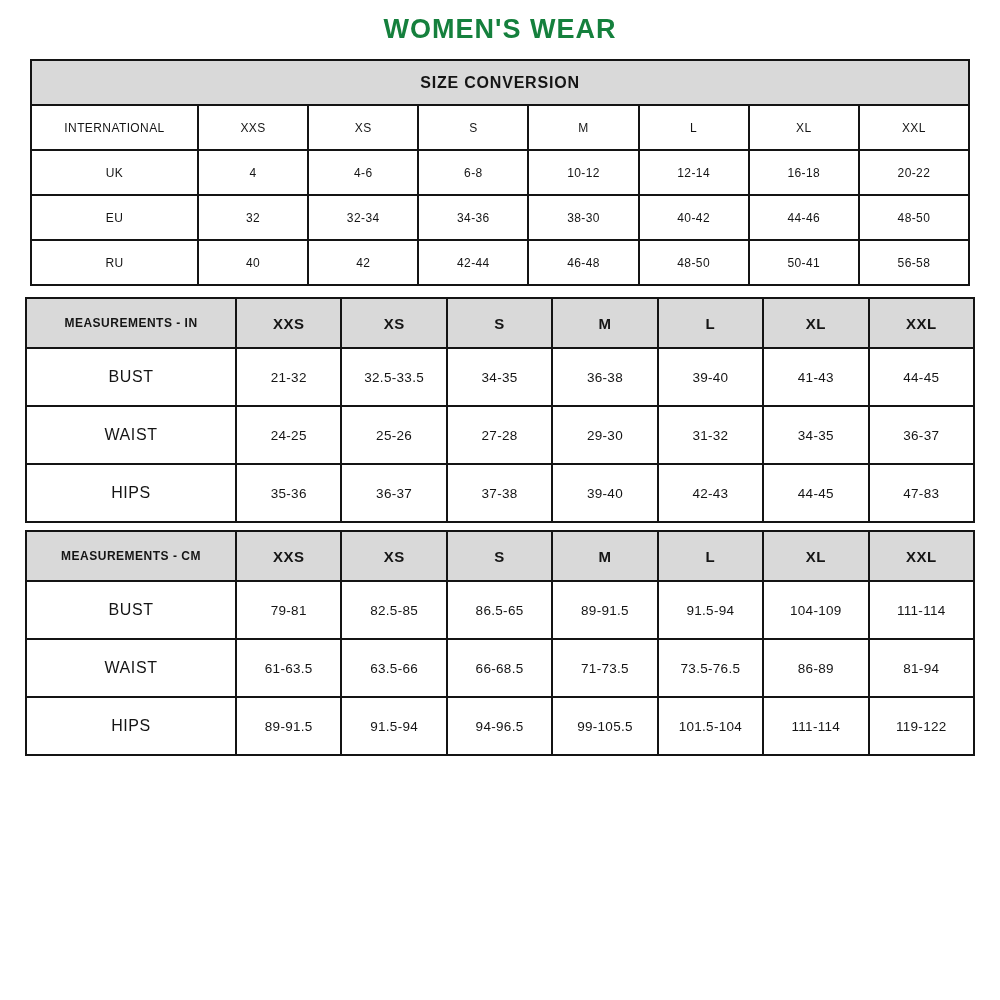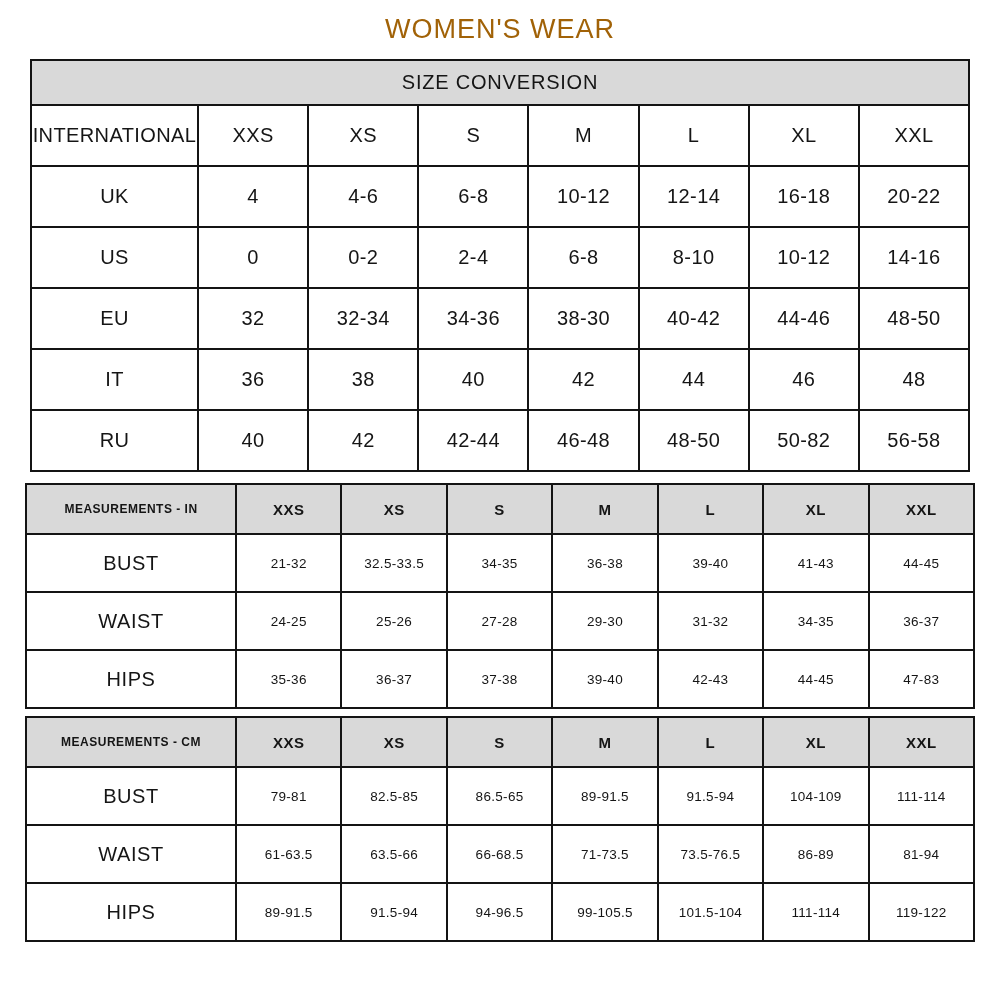--- a/index.html
+++ b/index.html
@@ -7,57 +7,57 @@
   body {
     font-family: "Liberation Sans", sans-serif;
     color: #151515;
     height: 1000px;
     overflow: hidden;
   }
   .page { padding-top: 14px; }
   .title {
     text-align: center;
     font-size: 27px;
-    font-weight: normal;
+    font-weight: bold;
     letter-spacing: 1px;
     margin-bottom: 14px;
-    color: #a16207;
+    color: #15803d;
   }
   table { border-collapse: collapse; table-layout: fixed; }
   td {
     border: 2px solid #141414;
     text-align: center;
     vertical-align: middle;
     overflow: hidden;
     white-space: nowrap;
   }
   
   .t1 { width: 940px; margin: 0 auto; }
   .t1 col.c0 { width: 167px; }
-  .t1 td { height: 61px; font-size: 20px; letter-spacing: .4px; }
+  .t1 td { height: 45px; font-size: 12px; letter-spacing: .4px; }
   .t1 td.cap {
     height: 45px;
     background: #d9d9d9;
-    font-weight: normal;
-    font-size: 20px;
+    font-weight: bold;
+    font-size: 16px;
     letter-spacing: .8px;
   }
   
   .tm { width: 950px; margin: 11px auto 0; }
   .tm col.c0 { width: 210px; }
   .tm td { height: 58px; font-size: 13.5px; letter-spacing: .3px; }
   .tm tr.hdr td {
     height: 50px;
     background: #d9d9d9;
     font-weight: bold;
     font-size: 15px;
     letter-spacing: .5px;
   }
   .tm tr.hdr td.ttl { font-size: 12px; }
-  .tm td.lbl { font-size: 20px; letter-spacing: .6px; }
+  .tm td.lbl { font-size: 16px; letter-spacing: .6px; }
   .t3 { margin-top: 7px; }
 </style>
 </head>
 <body>
 
 <div class="page">
 
   <div class="title">WOMEN'S WEAR</div>
 
   <table class="t1">
@@ -89,57 +89,37 @@
       <td>UK</td>
       <td>4</td>
       <td>4-6</td>
       <td>6-8</td>
       <td>10-12</td>
       <td>12-14</td>
       <td>16-18</td>
       <td>20-22</td>
     </tr>
     <tr>
-      <td>US</td>
-      <td>0</td>
-      <td>0-2</td>
-      <td>2-4</td>
-      <td>6-8</td>
-      <td>8-10</td>
-      <td>10-12</td>
-      <td>14-16</td>
-    </tr>
-    <tr>
       <td>EU</td>
       <td>32</td>
       <td>32-34</td>
       <td>34-36</td>
       <td>38-30</td>
       <td>40-42</td>
       <td>44-46</td>
       <td>48-50</td>
     </tr>
     <tr>
-      <td>IT</td>
-      <td>36</td>
-      <td>38</td>
-      <td>40</td>
-      <td>42</td>
-      <td>44</td>
-      <td>46</td>
-      <td>48</td>
-    </tr>
-    <tr>
       <td>RU</td>
       <td>40</td>
       <td>42</td>
       <td>42-44</td>
       <td>46-48</td>
       <td>48-50</td>
-      <td>50-82</td>
+      <td>50-41</td>
       <td>56-58</td>
     </tr>
   </tbody>
     </table>
 
   <table class="tm t2">
     <colgroup>
         <col class="c0">
         <col>
         <col>

